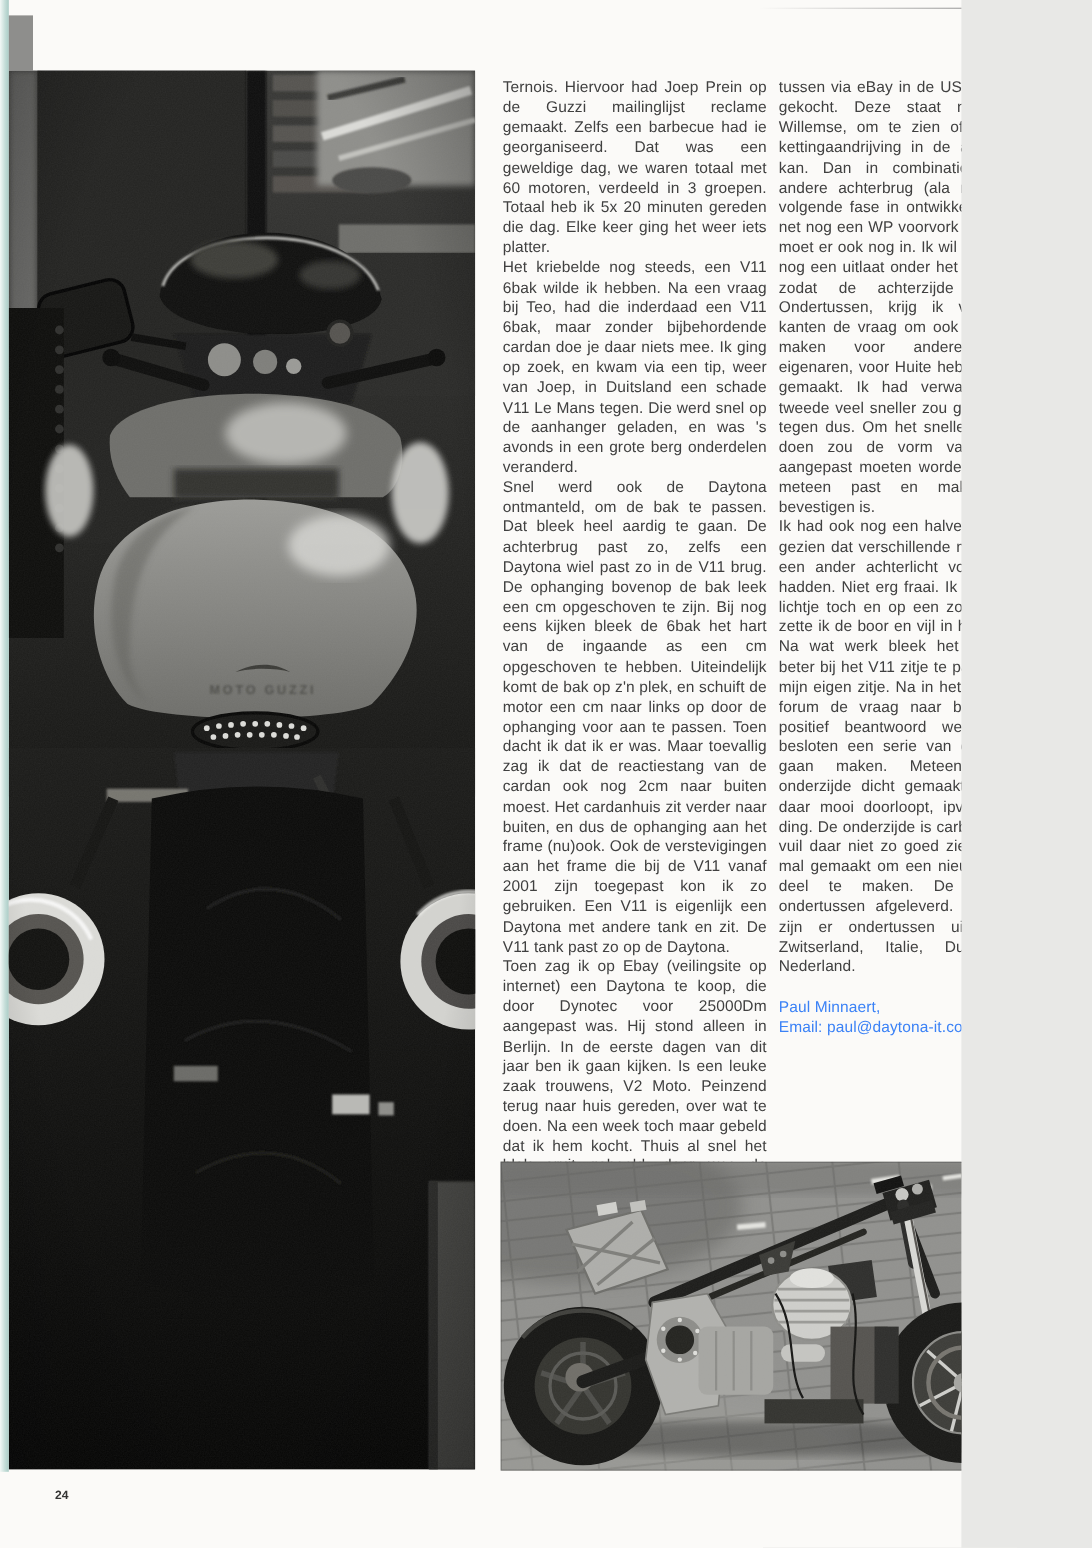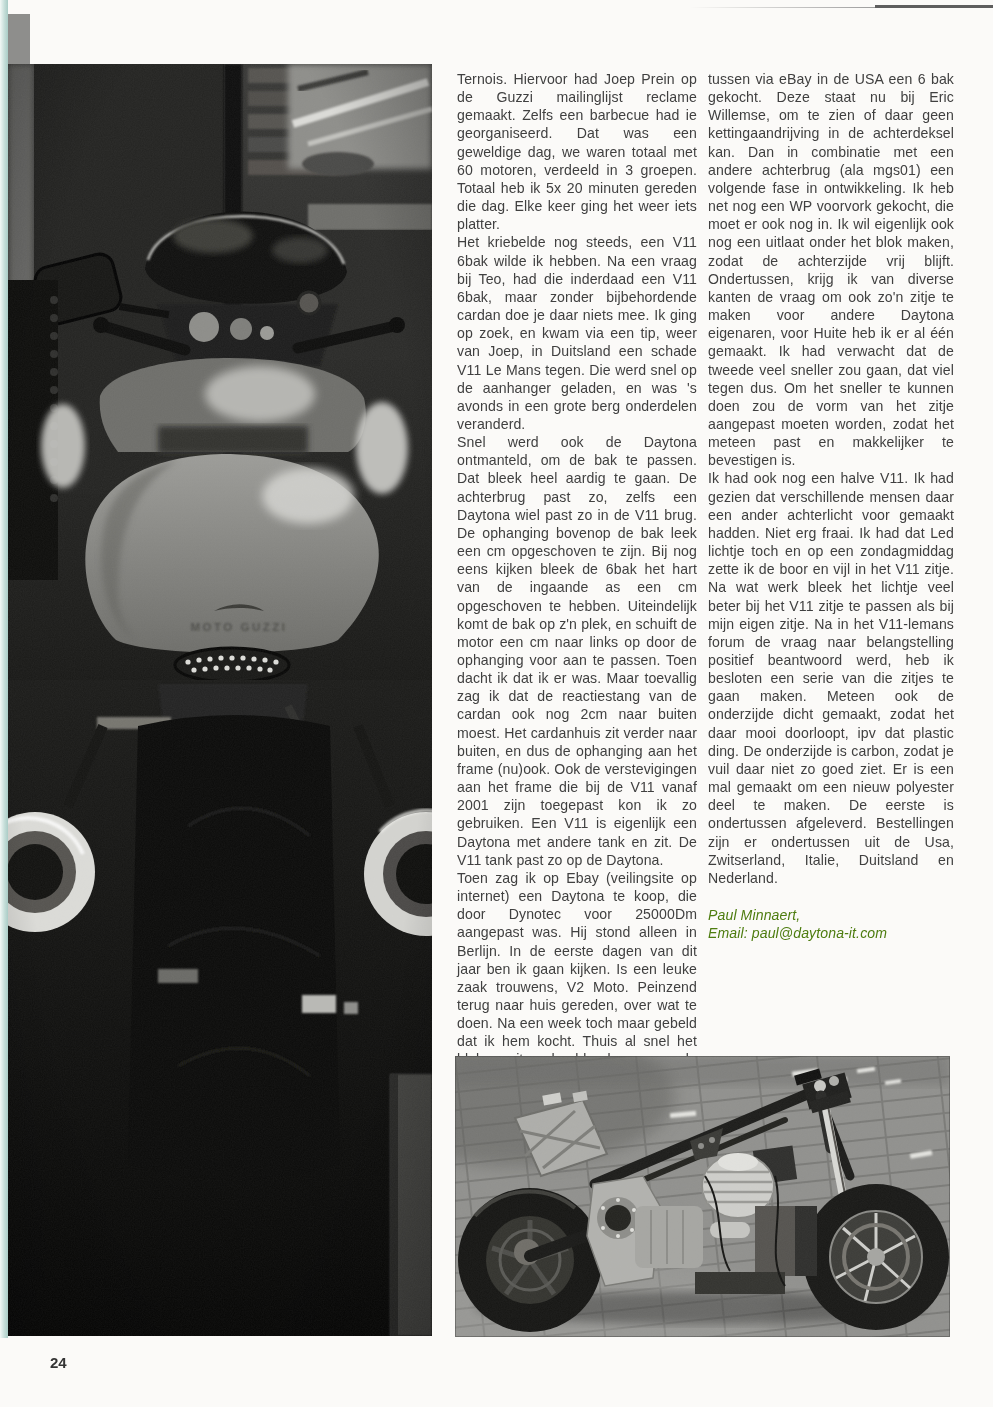--- a/index.html
+++ b/index.html
@@ -1,16 +1,16 @@
 <!DOCTYPE html>
 <html><head>
 <meta charset="utf-8">
 <style>
   html,body{margin:0;padding:0;background:#e8e8e6;}
-  .page{position:relative;width:993px;height:1407px;background:#fbfaf8;overflow:hidden;
+  .page{position:relative;width:874px;height:1407px;background:#fbfaf8;overflow:hidden;
         font-family:"Liberation Sans","DejaVu Sans",sans-serif;}
   
   .spine-strip{position:absolute;left:0;top:0;width:8px;height:1338px;
 A    background:linear-gradient(to right,#f2f8f6,#c6ded9 55%,#aaccc6);}
   .spine-strip{background:linear-gradient(to right,#f2f8f6,#c6ded9 55%,#aaccc6);}
   .spine-sliver{position:absolute;left:8px;top:14px;width:22px;height:50px;background:#8e8e8c;}
   
   .top-rule-a{position:absolute;left:690px;top:7px;width:190px;height:1px;
     background:linear-gradient(to right,rgba(150,150,150,0),#9a9a9a);}
   .top-rule-b{position:absolute;left:875px;top:5px;width:118px;height:3px;background:#5e5e5e;}
@@ -18,25 +18,25 @@
   .left-photo{position:absolute;left:8px;top:64px;width:424px;height:1272px;margin:0;}
   .left-photo svg{display:block;width:100%;height:100%;}
   .bottom-photo{position:absolute;left:455px;top:1056px;width:495px;height:281px;margin:0;}
   .bottom-photo svg{display:block;width:100%;height:100%;}
   
   .col{position:absolute;top:70px;color:#404040;font-size:14.1px;line-height:18.15px;
        text-align:justify;letter-spacing:0.1px;}
   .col1{left:457px;width:240px;}
   .col2{left:708px;width:246px;}
   .col p{margin:0;}
-  .signature{margin-top:19px;font-style:italic;color:#4d7c0f;}
+  .signature{margin-top:19px;color:#3b82f6;}
   .signature div{margin:0;}
   .caption{position:absolute;left:457px;top:1028px;width:505px;
     font-size:14.6px;font-weight:bold;color:#2d2d2d;margin-top:28px;}
-  .page-number{position:absolute;left:50px;top:1354px;font-size:15px;font-weight:bold;color:#343434;}
+  .page-number{position:absolute;left:50px;top:1354px;font-size:11px;font-weight:bold;color:#343434;}
 </style>
 </head>
 <body>
 
 <div class="page">
 
   <div class="spine-strip"></div>
   <div class="spine-sliver"></div>
   <div class="top-rule-a"></div>
   <div class="top-rule-b"></div>

